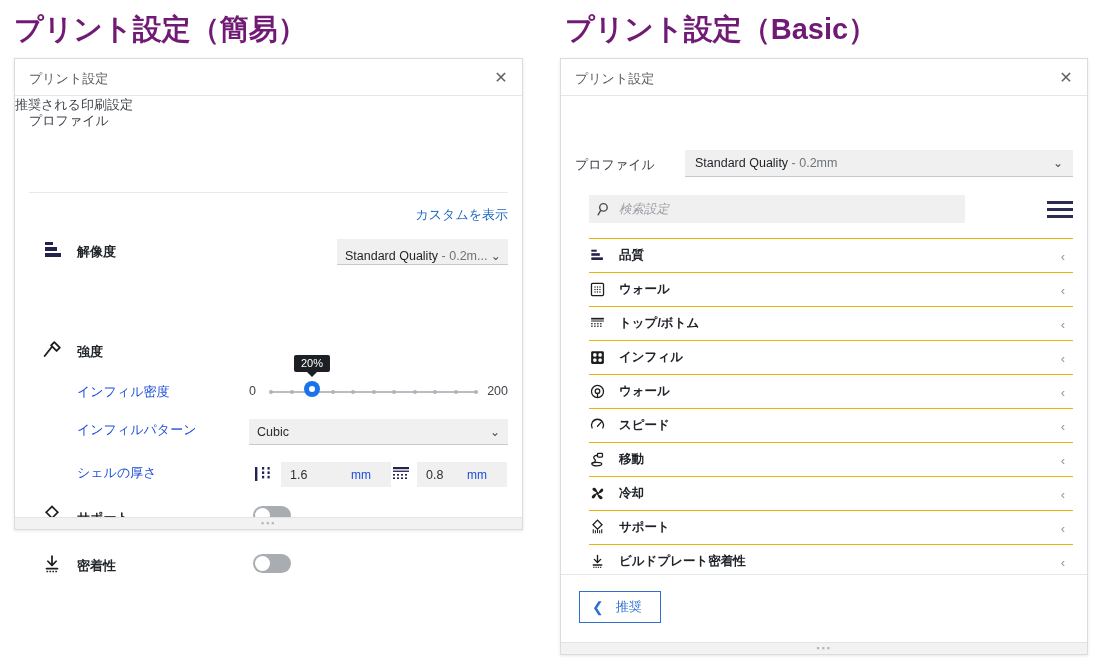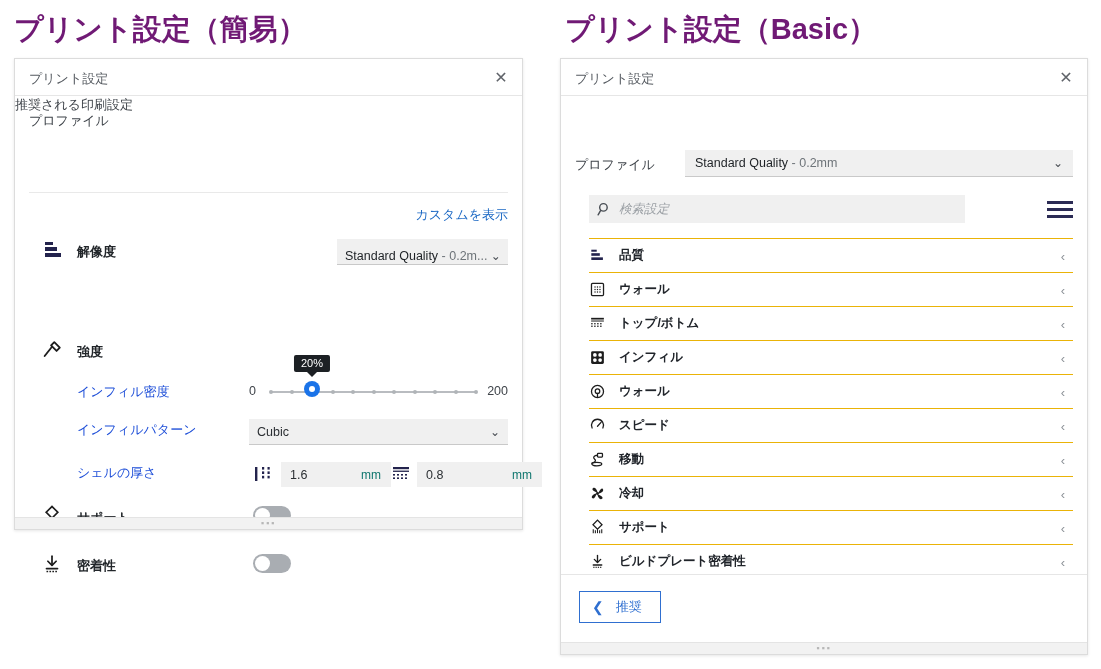--- a/index.html
+++ b/index.html
@@ -151,23 +151,23 @@
   #lp-pattern-dd .dd-text { color: #2b2f33; }
 
   
   .num-field {
     position: absolute; top: 366px;
     height: 25px; background: #f0f0f0;
     display: flex; align-items: center;
     font-size: 12.5px;
   }
   .num-val { padding-left: 9px; color: #2b2f33; flex: 1; }
-  .num-unit { padding-right: 10px; color: #0f766e; font-size: 12px; }
+  .num-unit { padding-right: 20px; color: #1d4ed8; font-size: 12px; }
   #lp-wall-field { left: 266px; width: 110px; }
-  #lp-top-field  { left: 402px; width: 125px; }
+  #lp-top-field  { left: 402px; width: 90px; }
   .field-icon { position: absolute; top: 366px; width: 24px; height: 24px; }
   #lp-wall-icon { left: 236px; }
   #lp-top-icon  { left: 374px; }
 
   
   .toggle {
     position: absolute;
     width: 38px; height: 19px;
     border-radius: 10px; background: #a9adb2;
     cursor: pointer;

